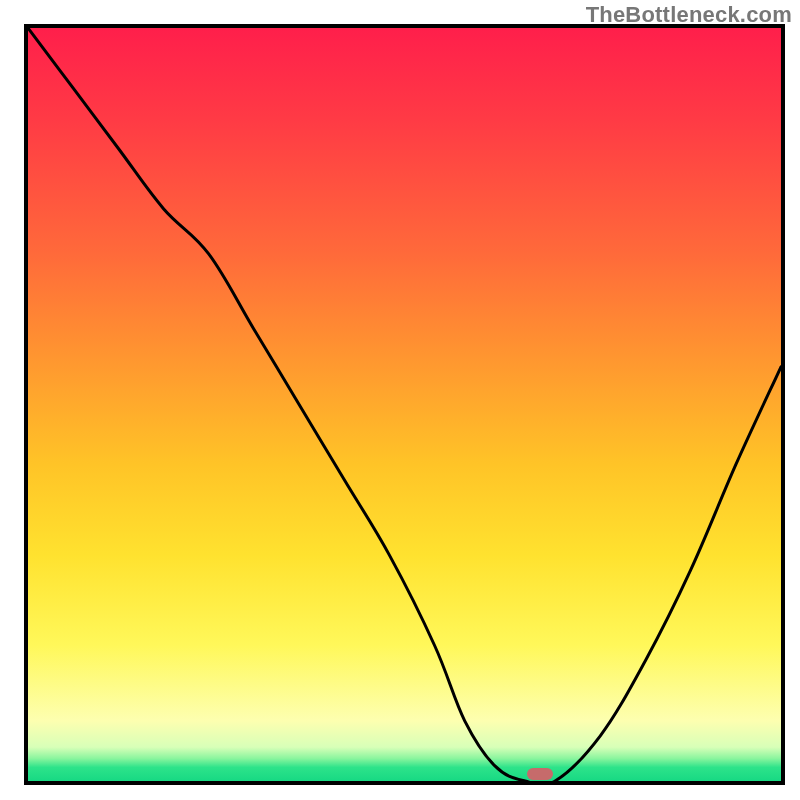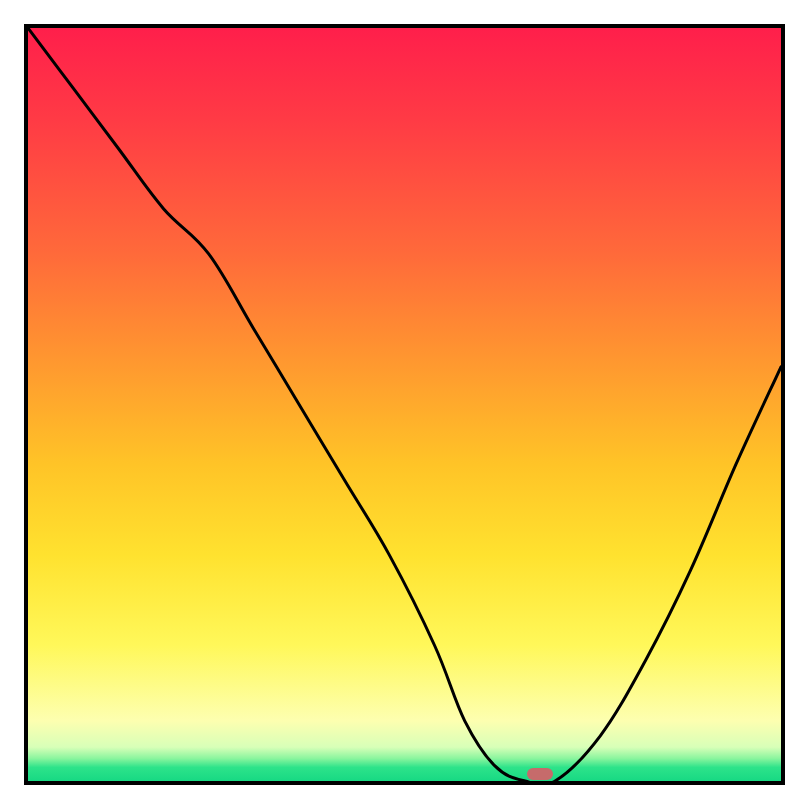--- a/index.html
+++ b/index.html
@@ -80,20 +80,21 @@
     bottom: 1px; 
     transform: translateX(-50%);
     z-index: 30;
   }
 </style>
 </head>
 <body>
 
 <div class="stage">
 
+  <div class="watermark">TheBottleneck.com</div>
 
   <div class="plotbox">
     <div class="gradient"></div>
 
     <svg class="curve" viewBox="0 0 753 753" preserveAspectRatio="none">
       <path class="line" d="M 0.0 0.0 C 8.1 10.8, 28.9 38.6, 45.2 60.2 C 61.4 81.9, 74.1 98.8, 90.4 120.5 C 106.6 142.2, 119.3 161.7, 135.5 180.7 C 151.8 199.7, 164.5 204.2, 180.7 225.9 C 197.0 247.6, 209.6 274.1, 225.9 301.2 C 242.2 328.3, 254.8 349.4, 271.1 376.5 C 287.3 403.6, 300.0 424.7, 316.3 451.8 C 332.5 478.9, 345.2 497.3, 361.4 527.1 C 377.7 556.9, 393.1 587.6, 406.6 617.5 C 420.2 647.3, 425.9 671.1, 436.7 692.8 C 447.6 714.4, 456.0 727.1, 466.9 737.9 C 477.7 748.8, 486.1 750.3, 497.0 753.0 C 507.8 755.7, 513.5 761.1, 527.1 753.0 C 540.7 744.9, 556.0 729.5, 572.3 707.8 C 588.5 686.1, 601.2 662.3, 617.5 632.5 C 633.7 602.7, 646.4 577.4, 662.6 542.2 C 678.9 506.9, 691.6 473.3, 707.8 436.7 C 724.1 400.1, 744.9 356.5, 753.0 338.8"></path>
     </svg>
 
     <div class="marker" style="left: 512.04px; background: rgb(198, 107, 107);"></div>
   </div>

